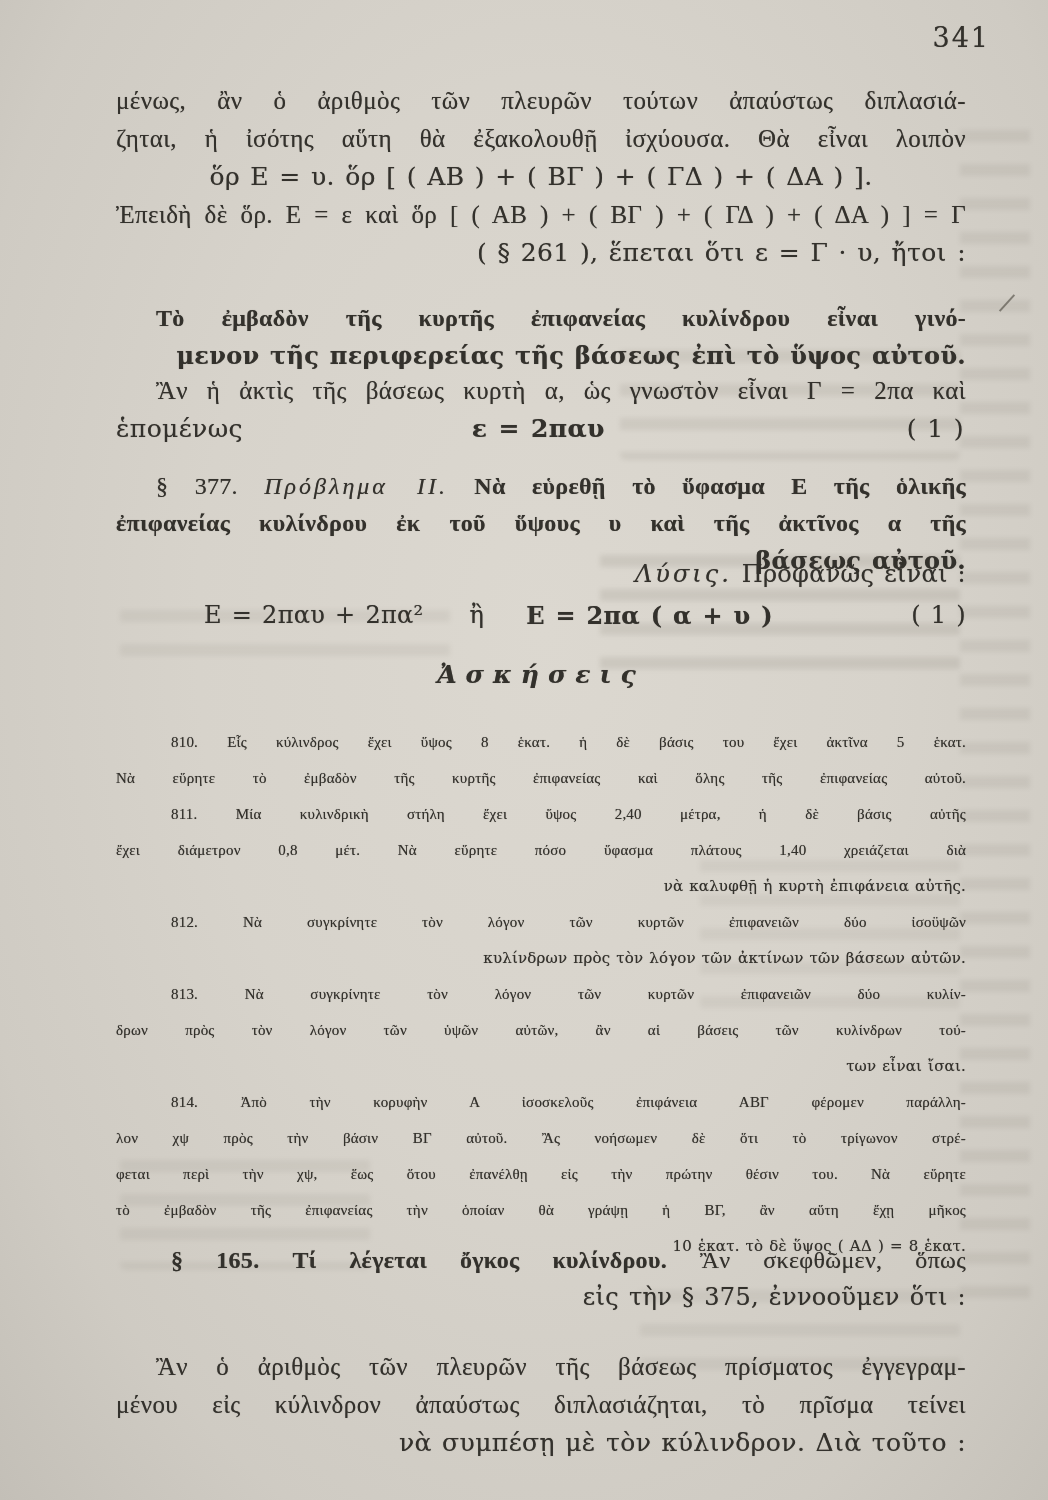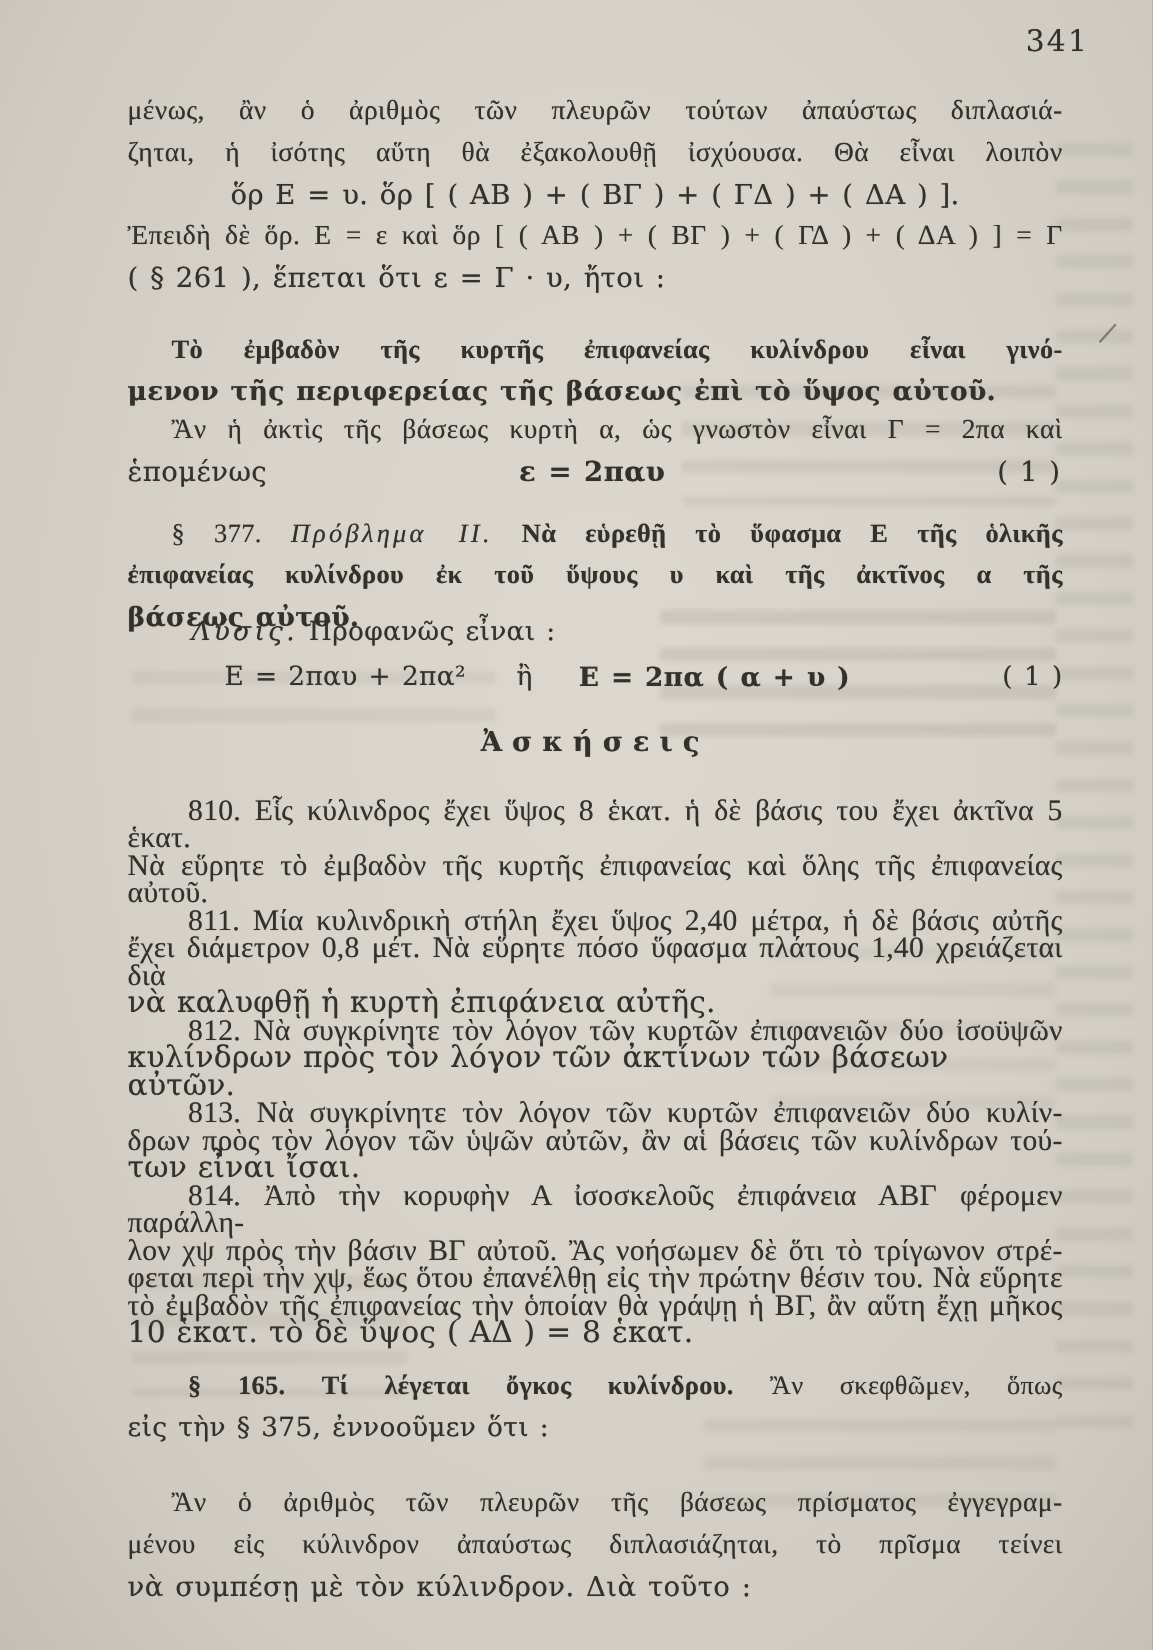--- a/index.html
+++ b/index.html
@@ -13,41 +13,41 @@
     font-family:"DejaVu Serif","Liberation Serif",serif;
     color:#33312c;
   }
   .ink{ text-shadow:0 0 .7px rgba(45,42,36,.55); }
   .col{ position:absolute; left:116px; width:850px; }
 
   
   .lg{ font-size:25px; line-height:38px; letter-spacing:.4px; word-spacing:2px; }
   .lg37{ font-size:24px; line-height:37px; letter-spacing:.3px; word-spacing:2px; }
   
-  .sm{ font-size:27px; line-height:25px; letter-spacing:.2px; word-spacing:1px; }
+  .sm{ font-size:15px; line-height:36px; letter-spacing:.2px; word-spacing:1px; }
 
   .j{ text-align:justify; text-align-last:justify;font-family:Liberation Serif, serif; }
-  .l{ text-align:left; }
+  .l{ text-align:right; }
   .c{ text-align:center; }
   .b{ font-weight:700; }
   .it{ font-style:italic; letter-spacing:3px; }
   .ind40{ text-indent:40px;margin-top:32px; }
   .ind55{ text-indent:55px; }
 
   .flexline{ position:relative; }
   .flexline .mid{ position:absolute; left:50%; transform:translateX(-52%); }
   .flexline .rt{ position:absolute; right:2px; }
 
   .sol-formula{ display:flex; align-items:flex-end; padding-left:88px; }
   .sol-formula .gap1{ width:46px; } .sol-formula .gap2{ width:42px; }
   .sol-formula .rt{ margin-left:auto; }
 
   .pageno{ position:absolute; top:22px; right:58px; font-size:27px; letter-spacing:2px; }
 
-  .header-ask{ font-size:25px; font-weight:700; letter-spacing:9px; text-align:center; }
+  .header-ask{ font-size:25px; font-weight:700; letter-spacing:9px; text-align:center;font-style:italic; }
 
   
   .smudge{
     position:absolute; opacity:.13; filter:blur(2.5px);
     background:repeating-linear-gradient(180deg,
       rgba(110,104,92,0) 0 10px, rgba(110,104,92,.85) 10px 22px, rgba(110,104,92,0) 22px 34px);
     border-radius:6px; pointer-events:none;
   }
   .mark{
     position:absolute; background:rgba(62,58,50,.55); pointer-events:none;

